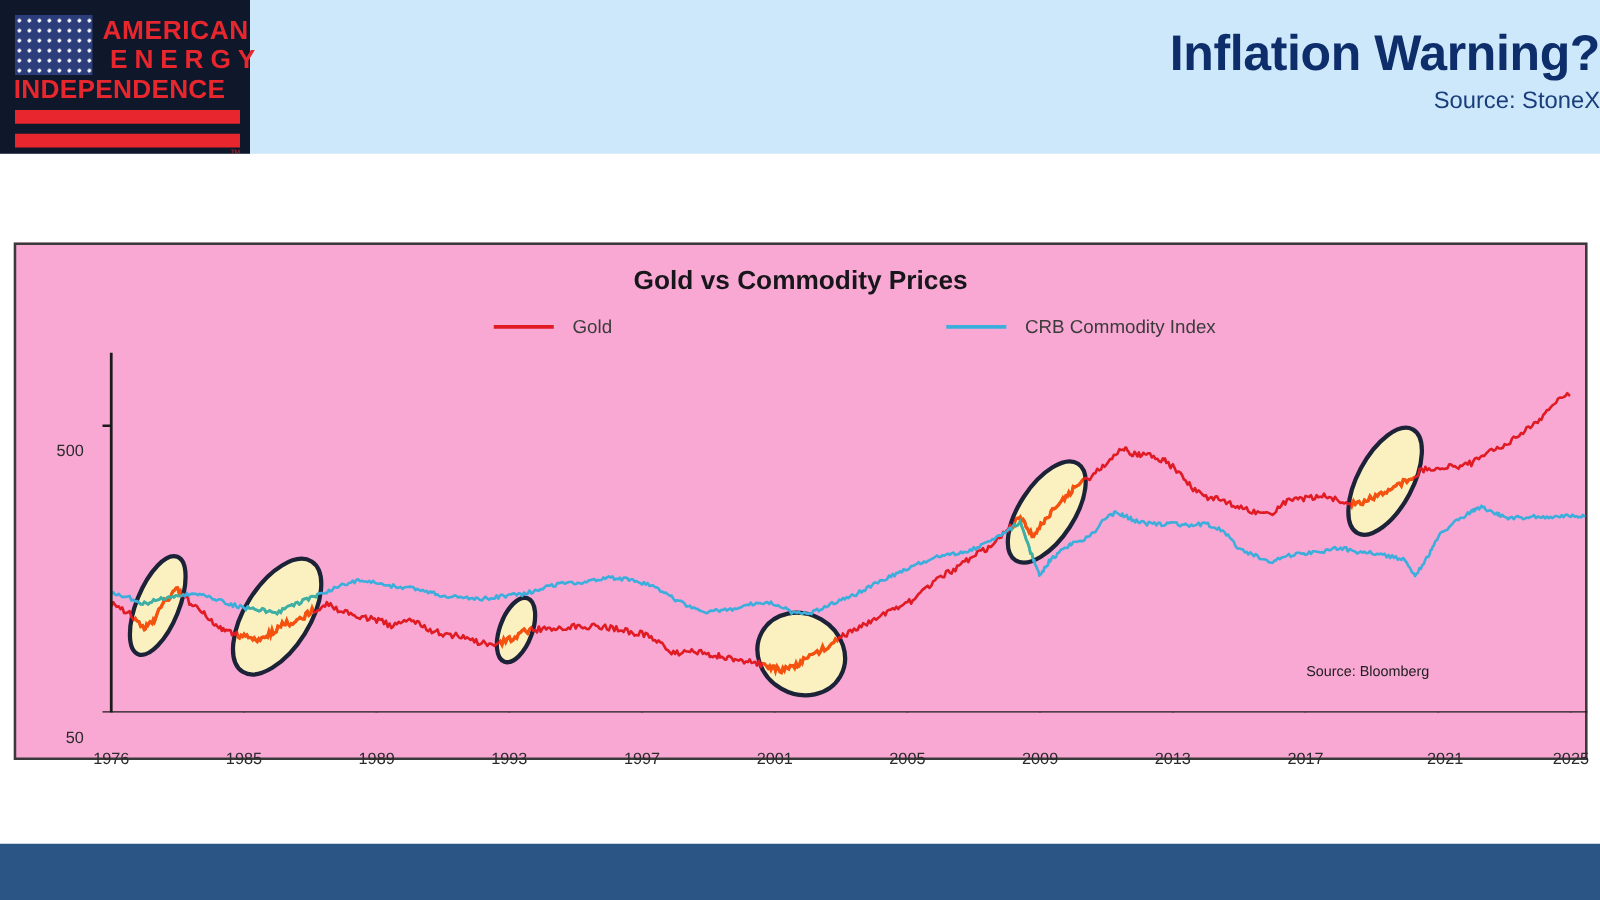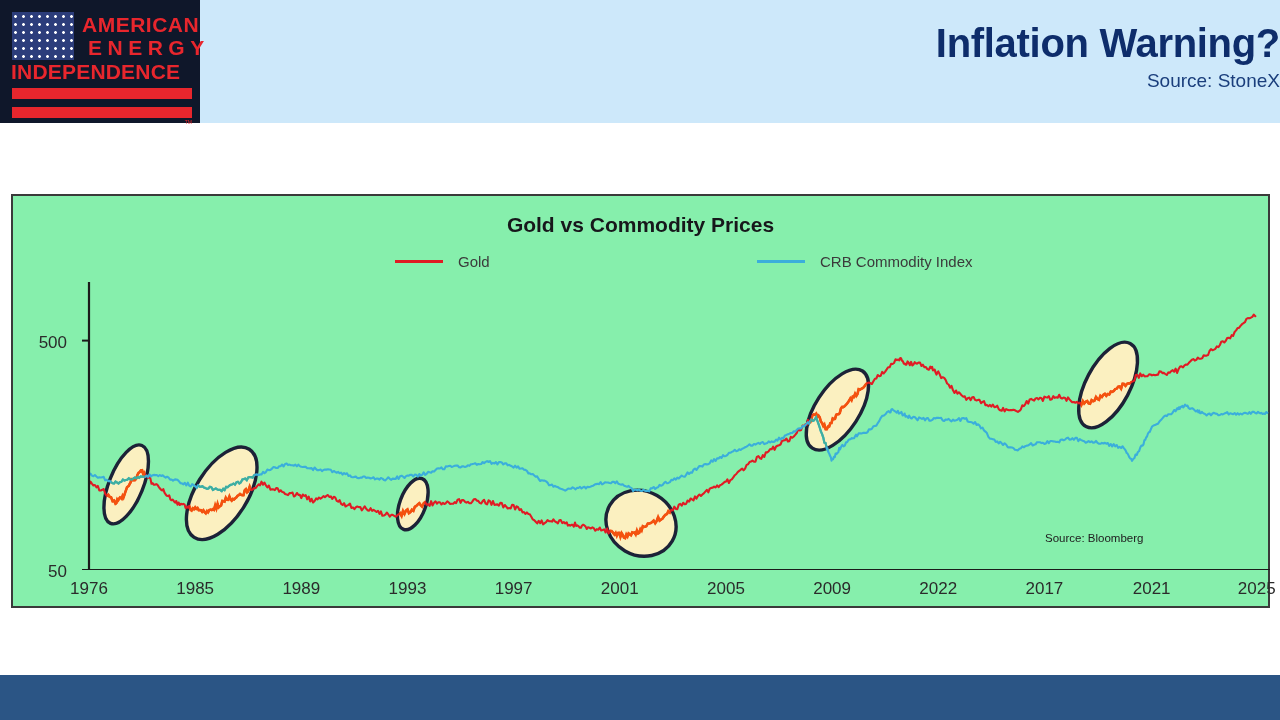--- a/index.html
+++ b/index.html
@@ -94,21 +94,21 @@
     font-weight: 400;
     margin-top: 6px;
   }
 
   
   #chart-frame {
     position: absolute;
     left: 11px; top: 194px;
     width: 1259px; height: 414px;
     border: 2px solid #3A3A3A;
-    background: #86efac;
+    background: #f9a8d4;
     box-sizing: border-box;
   }
   #chart-title {
     position: absolute;
     left: 0; top: 17px;
     width: 100%;
     text-align: center;
     font-size: 21px;
     font-weight: 700;
     color: #17171B;
@@ -140,23 +140,24 @@
     position: absolute;
     left: 65px;   
     top: 86px;    
     width: 1192px;
     height: 288px; 
   }
   #plot-svg { display: block; width: 100%; height: 100%; }
 
   .axis-label {
     position: absolute;
-    font-size: 17px;
+    font-size: 13px;
     color: #2B2B2B;
     white-space: nowrap;
+    margin-top: 20px;
   }
   .ytick-label { text-align: right; }
 
   #source-note {
     position: absolute;
     left: 1032px; top: 336px;
     font-size: 11.5px;
     color: #202020;
   }
 
@@ -257,21 +258,21 @@
 
   <div id="axis-labels-layer">
       <div class="axis-label" style="left: 56px; top: 383px; width: 40px; text-align: center;">1976</div>
       <div class="axis-label" style="left: 162.157px; top: 383px; width: 40px; text-align: center;">1985</div>
       <div class="axis-label" style="left: 268.315px; top: 383px; width: 40px; text-align: center;">1989</div>
       <div class="axis-label" style="left: 374.472px; top: 383px; width: 40px; text-align: center;">1993</div>
       <div class="axis-label" style="left: 480.629px; top: 383px; width: 40px; text-align: center;">1997</div>
       <div class="axis-label" style="left: 586.787px; top: 383px; width: 40px; text-align: center;">2001</div>
       <div class="axis-label" style="left: 692.944px; top: 383px; width: 40px; text-align: center;">2005</div>
       <div class="axis-label" style="left: 799.101px; top: 383px; width: 40px; text-align: center;">2009</div>
-      <div class="axis-label" style="left: 905.258px; top: 383px; width: 40px; text-align: center;">2022</div>
+      <div class="axis-label" style="left: 905.258px; top: 383px; width: 40px; text-align: center;">2013</div>
       <div class="axis-label" style="left: 1011.42px; top: 383px; width: 40px; text-align: center;">2017</div>
       <div class="axis-label" style="left: 1117.57px; top: 383px; width: 40px; text-align: right;">2021</div>
       <div class="axis-label" style="left: 1223.73px; top: 383px; width: 40px; text-align: center;">2025</div>
       <div class="axis-label ytick-label" style="left: 10px; top: 366px; width: 44px;">50</div>
       <div class="axis-label ytick-label" style="left: 10px; top: 136.568px; width: 44px;">500</div>
     </div>
 
   <div id="source-note">Source: Bloomberg</div>
 </div>
 

